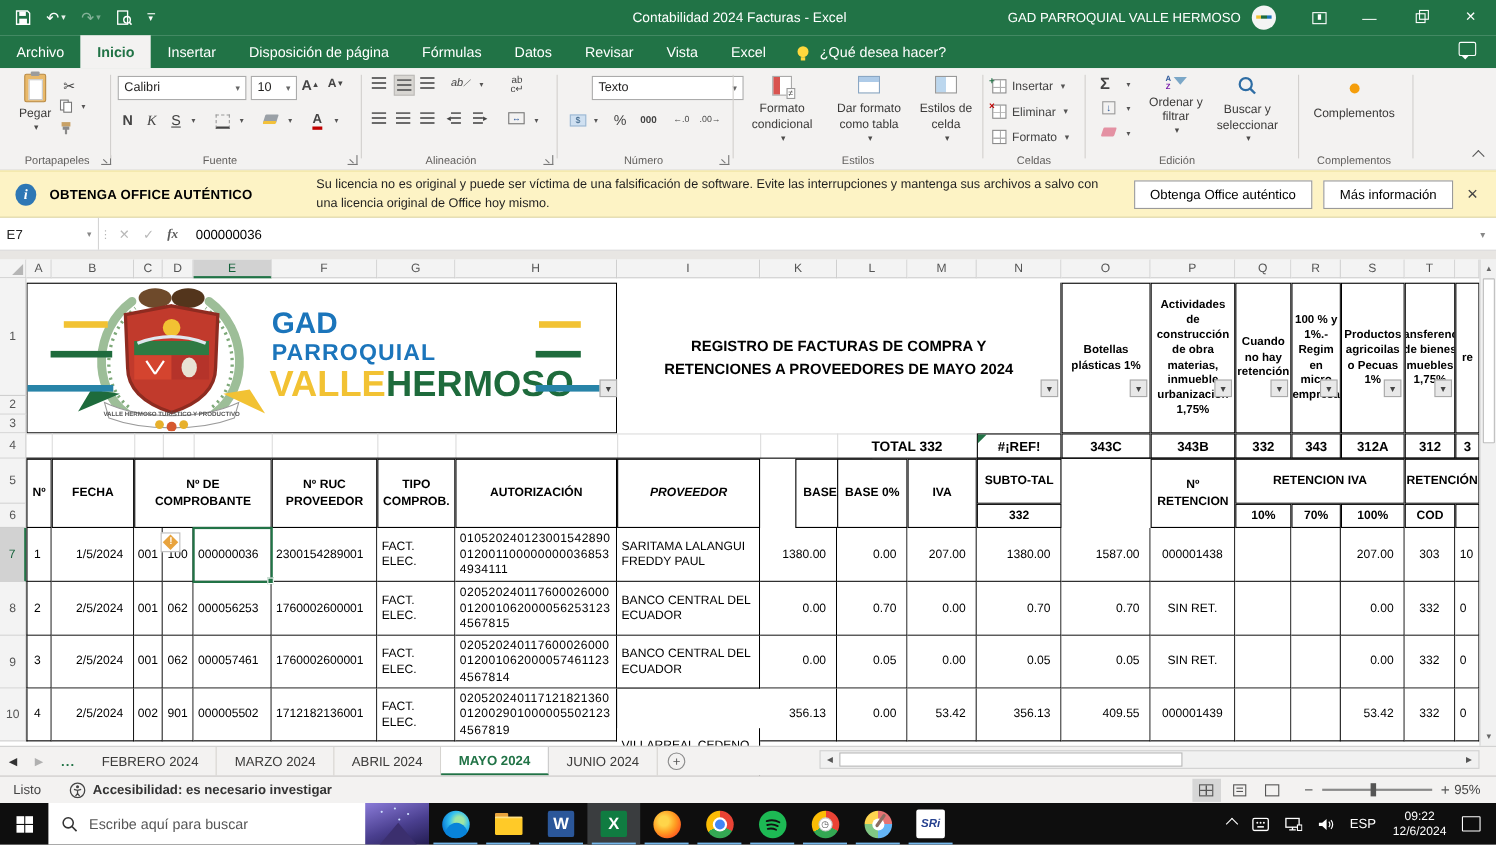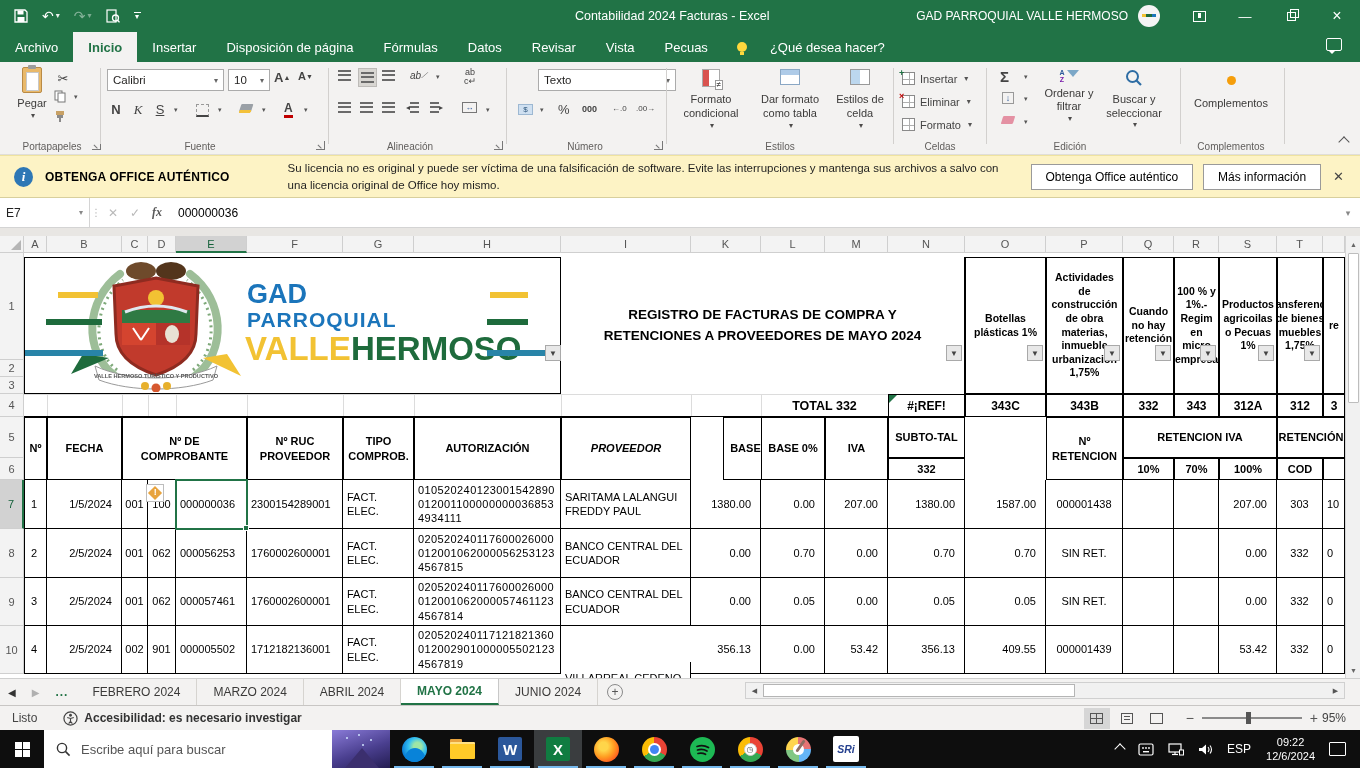--- a/index.html
+++ b/index.html
@@ -22,21 +22,21 @@
   .winctl .wbtn{width:46px;height:32px;display:flex;align-items:center;justify-content:center;color:#fff;font-size:13px;}
   .ricon{width:13px;height:11px;border:1.2px solid #fff;position:relative;}
   .ricon i{position:absolute;left:4px;top:1px;width:3px;height:5px;background:#fff;}
   .resticon{width:9px;height:9px;border:1.2px solid #fff;position:relative;background:transparent;}
   .resticon i{position:absolute;left:2px;top:-4px;width:9px;height:9px;border:1.2px solid #fff;}
 
   
   .menubar{position:absolute;left:0;top:32px;width:1360px;height:30px;background:#217346;display:flex;align-items:stretch;color:#fff;font-size:13px;}
   .mtab{padding:0 15px;display:flex;align-items:center;}
   .mtab.active{background:#f3f2f1;color:#217346;font-weight:bold;}
-  .tellme{display:flex;align-items:center;gap:23px;padding:0 14px;}
+  .tellme{display:flex;align-items:center;gap:10px;padding:0 14px;}
   .bulb{width:10px;height:10px;border-radius:50%;background:#ffd83d;position:relative;display:inline-block;}
   .bulb:after{content:"";position:absolute;left:3px;top:10px;width:4px;height:3px;background:#ffd83d;}
   .comment-ic{position:absolute;right:18px;top:38px;width:16px;height:13px;border:1.4px solid #fff;border-radius:2px;}
   .comment-ic:after{content:"";position:absolute;left:2px;top:12px;border:3px solid transparent;border-top-color:#fff;}
 
   
   .ribbon{position:absolute;left:0;top:62px;width:1360px;height:93px;background:#f3f2f1;border-bottom:1px solid #e0ded9;font-size:11px;color:#3b3a39;}
   .glabel{position:absolute;bottom:2px;font-size:10px;color:#605e5c;text-align:center;}
   .gdiv{position:absolute;top:6px;height:76px;width:1px;background:#d2d0ce;}
   .dlg{position:absolute;bottom:4px;width:9px;height:9px;border-right:1.4px solid #777;border-bottom:1.4px solid #777;}
@@ -216,21 +216,21 @@
 
   <div class="menubar">
     <span class="mtab">Archivo</span>
     <span class="mtab active">Inicio</span>
     <span class="mtab">Insertar</span>
     <span class="mtab">Disposición de página</span>
     <span class="mtab">Fórmulas</span>
     <span class="mtab">Datos</span>
     <span class="mtab">Revisar</span>
     <span class="mtab">Vista</span>
-    <span class="mtab">Pecuas</span>
+    <span class="mtab">Excel</span>
     <span class="tellme">
         <span class="bulb"></span>
         <span>¿Qué desea hacer?</span>
       </span>
   </div>
   <span class="comment-ic"></span>
 
   <div class="ribbon">
 
     <div class="bigbtn" style="left:10px;top:5px;width:44px;">

